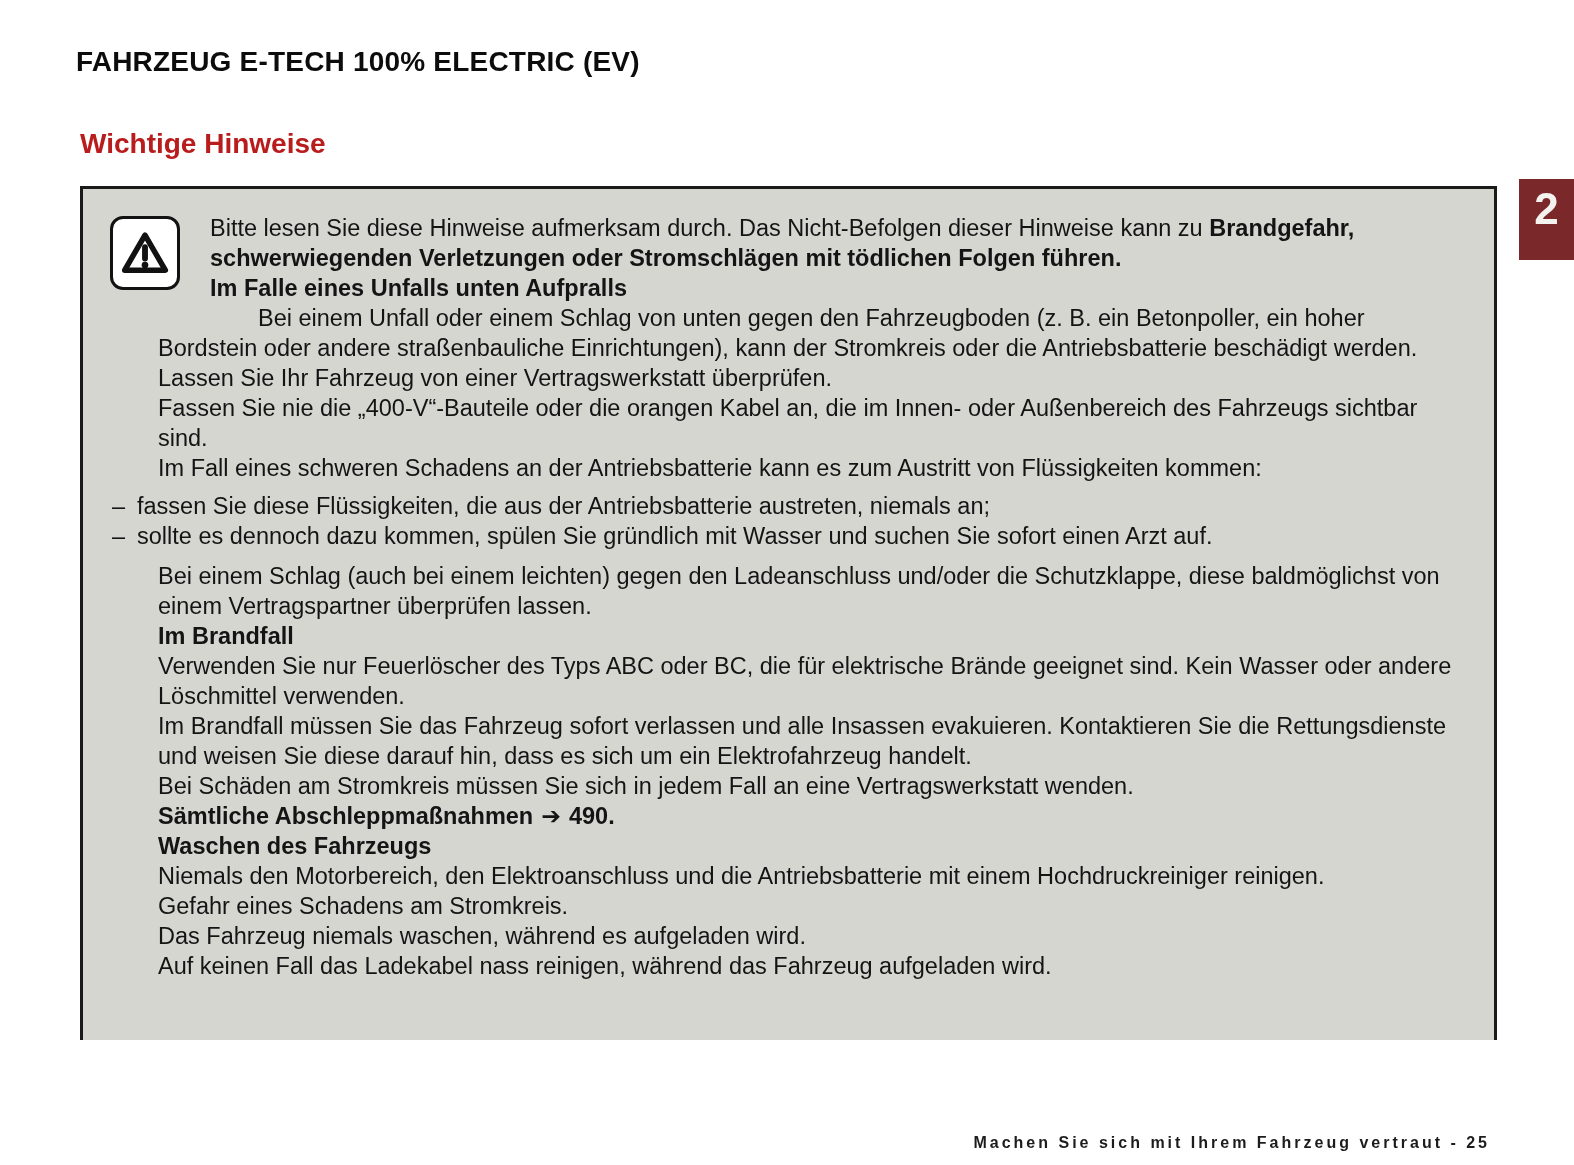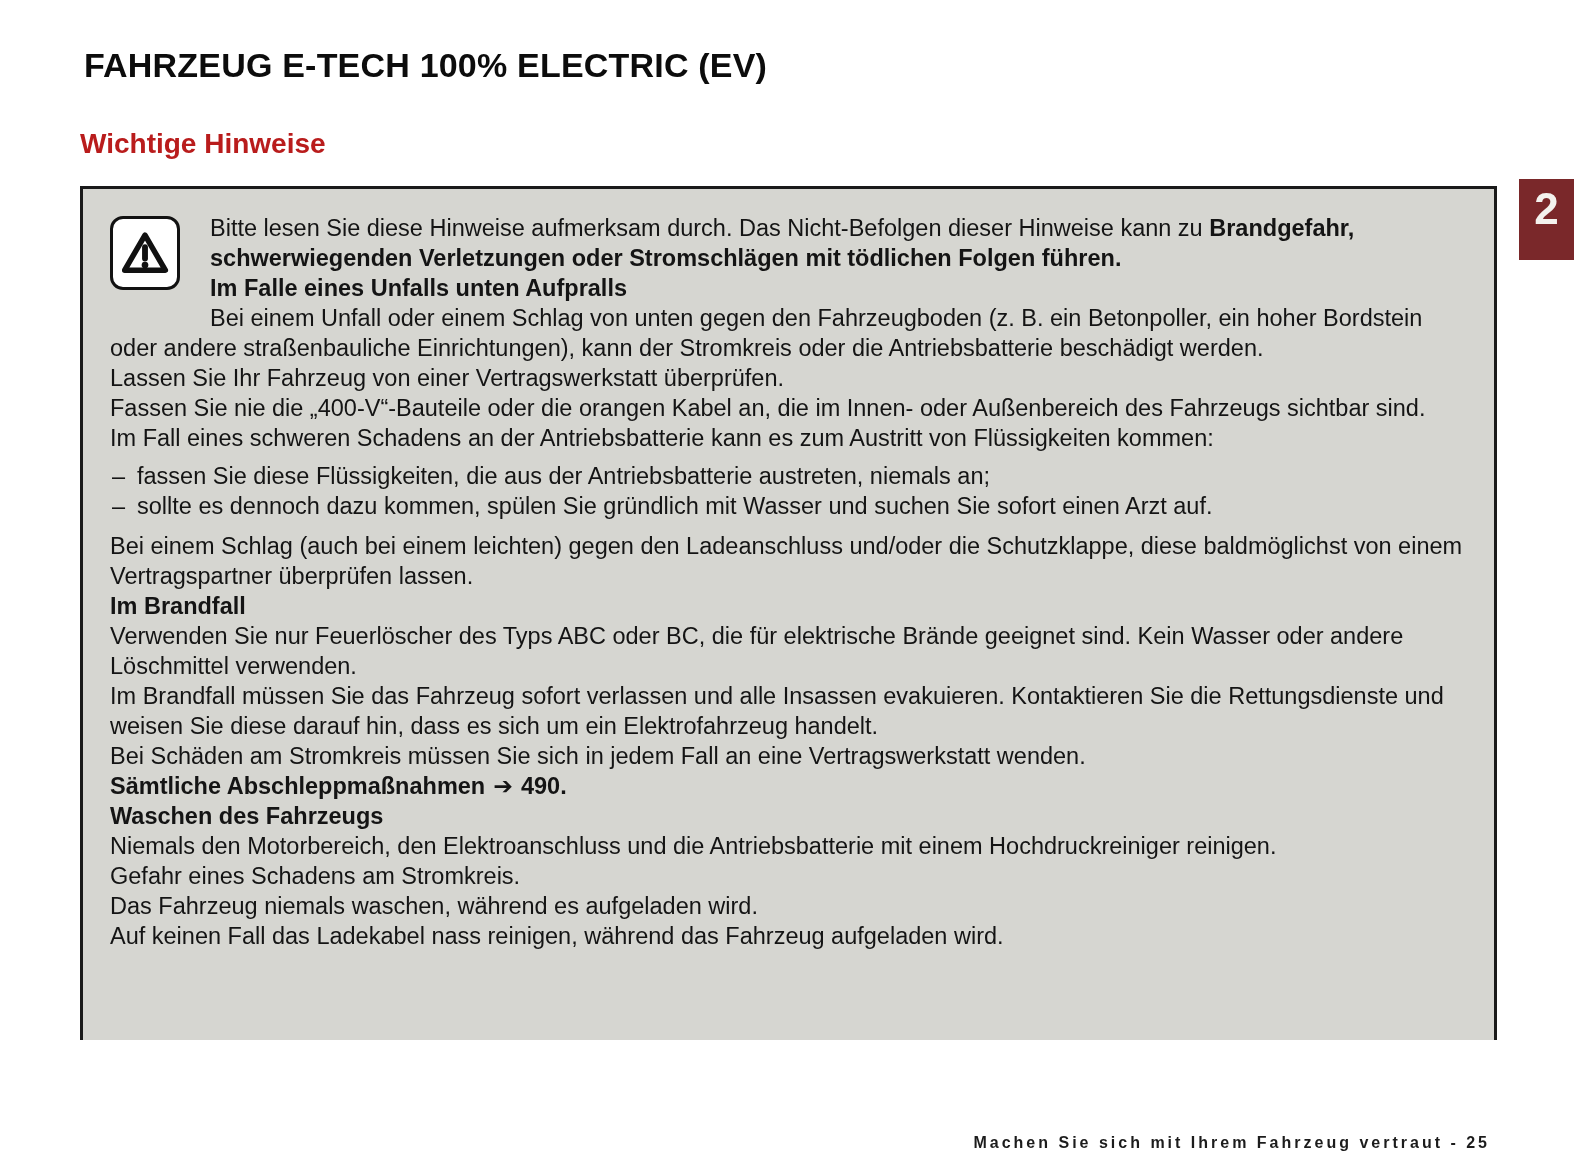--- a/index.html
+++ b/index.html
@@ -8,22 +8,22 @@
     width: 1574px; height: 1165px;
     background: #ffffff;
     font-family: "Liberation Sans", sans-serif;
     color: #141414;
     position: relative;
     overflow: hidden;
   }
   .page { position: absolute; inset: 0; }
 
   .page-title {
-    position: absolute; left: 84px; top: 46px;
-    margin: 0; font-size: 34px; font-weight: 700;
+    position: absolute; left: 76px; top: 46px;
+    margin: 0; font-size: 28px; font-weight: 700;
     letter-spacing: 0.2px; color: #0c0c0c;
   }
   .page-subtitle {
     position: absolute; left: 80px; top: 128px;
     margin: 0; font-size: 28px; font-weight: 700; color: #b91c1c;
   }
 
   .warning-box {
     position: absolute; left: 80px; top: 186px;
     width: 1417px; height: 854px;
@@ -38,21 +38,21 @@
   .warn-icon {
     float: left;
     width: 70px; height: 74px;
     margin: 3px 30px 8px 0;
     background: #ffffff;
     border: 3px solid #121212;
     border-radius: 13px;
     display: flex; align-items: center; justify-content: center;
   }
 
-  .warning-box p { margin: 0; }
+  .warning-box p { margin: 0; padding-left: 48px; }
   .bold { font-weight: 700; }
   .indent { text-indent: 100px; }
 
   ul.fluid-list { list-style: none; margin: 8px 0 10px 0; padding: 0; }
   ul.fluid-list li { position: relative; padding-left: 27px; }
   ul.fluid-list .dash { position: absolute; left: 2px; }
 
   .tow-line .arrow {
     font-family: "DejaVu Sans", sans-serif;
     margin: 0 8px 0 8px;

